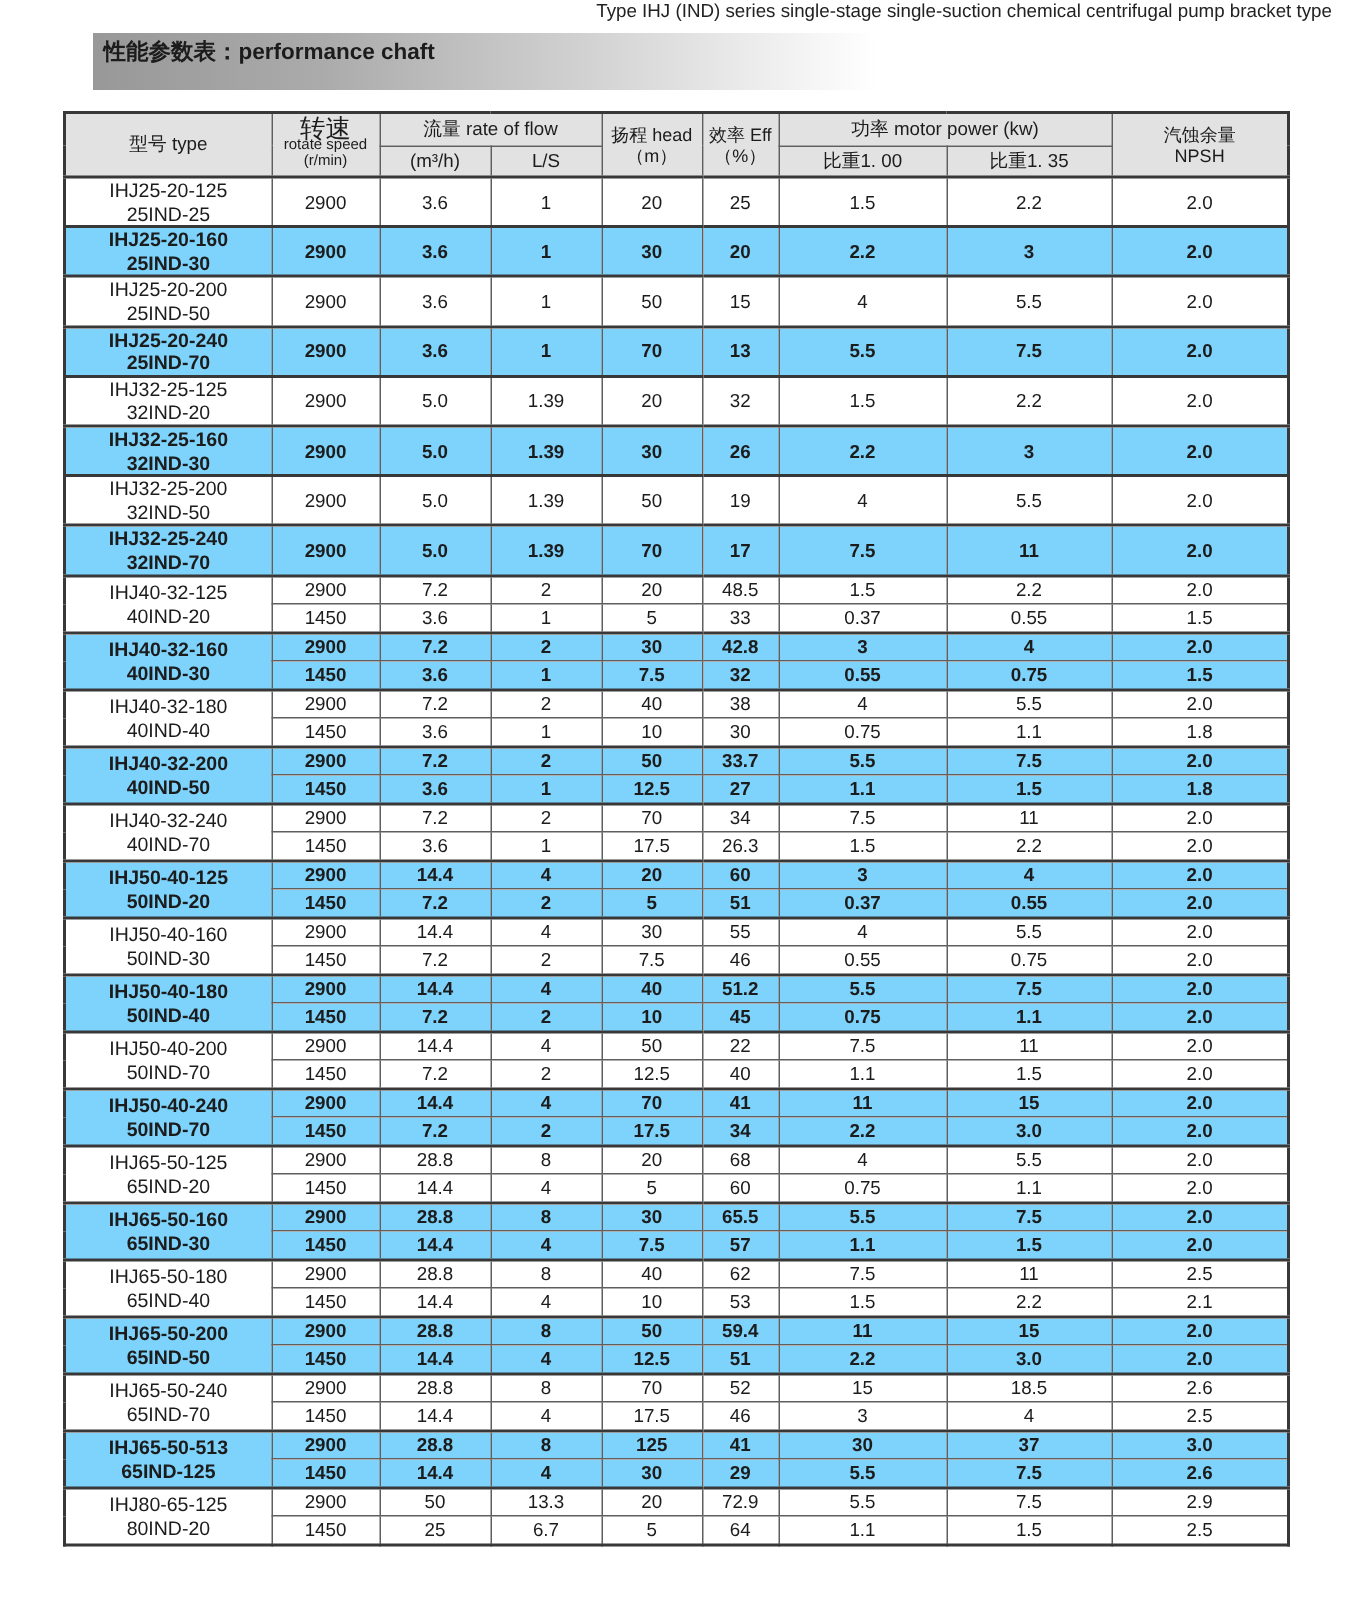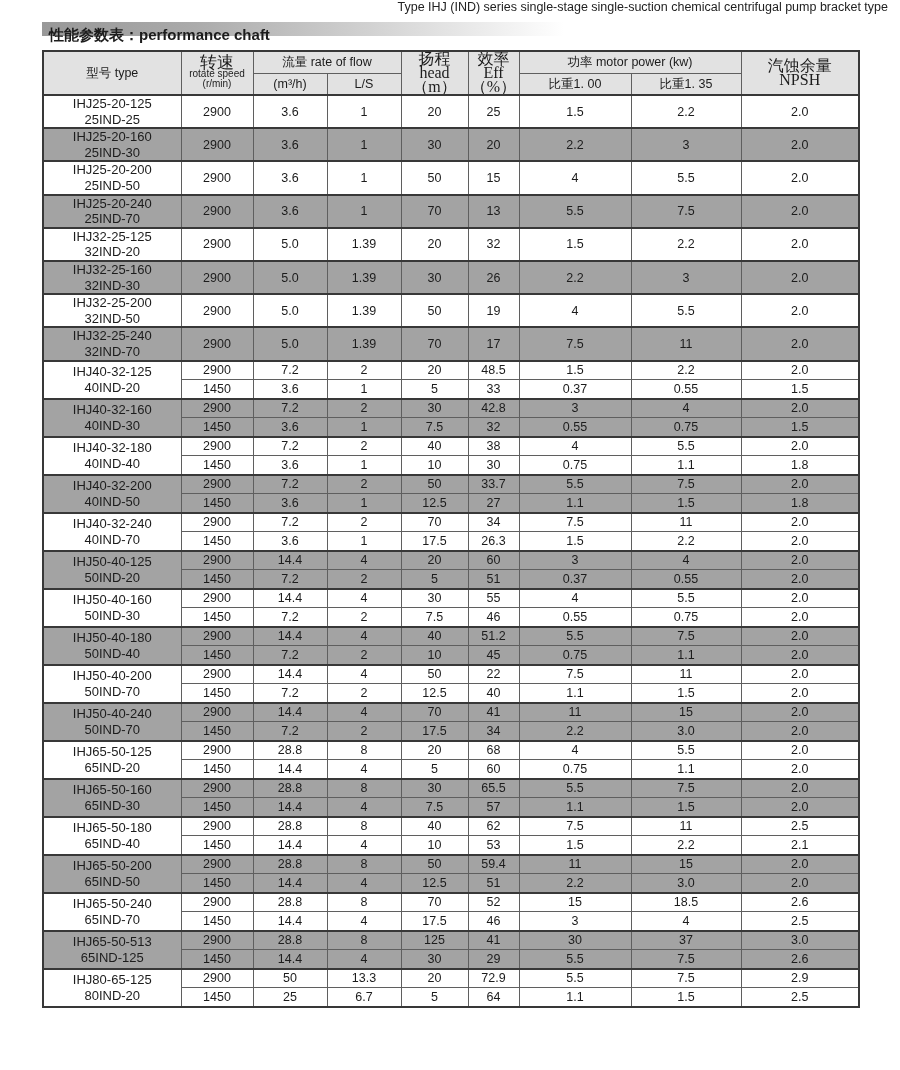--- a/index.html
+++ b/index.html
@@ -12,42 +12,42 @@
   .title-cn {
     font-size: 23px; font-weight: bold; letter-spacing: 0.5px;
     text-align: right; padding: 4px 12px 0 0; line-height: 1.25;
   }
   .title-en {
     font-size: 12.5px; text-align: right; padding: 0 12px 0 0; line-height: 1.2;
     color: #222;
     margin-left: 24px;
   }
   .banner {
-    margin: 7px 0 0 42px; width: 550px; height: 14px; line-height: 26px;
+    margin: 7px 0 0 62px; width: 550px; height: 38px; line-height: 26px;
     font-size: 15px; font-weight: bold; padding-left: 7px;
     background: linear-gradient(90deg, #989898 0%, #ababab 28%, #d2d2d2 60%, #ffffff 95%);
   }
   table.perf {
     margin: 14px 0 0 42px; width: 816px;
     border-collapse: collapse; table-layout: fixed;
     border: 2px solid #383838;
   }
   .perf th, .perf td {
     border: 1px solid #5f5f5f; text-align: center; vertical-align: middle;
     padding: 0; overflow: hidden;
   }
   .perf thead th { background: #e2e2e2; font-weight: normal; font-size: 12.5px; }
   .perf thead tr.h th { height: 22px; }
   .perf thead tr.h2 th { height: 21px; }
   .perf thead th .hcn { font-size: 17px; line-height: 12px; }
   .perf thead th .hsm { font-size: 10px; line-height: 10.5px; }
-  .perf thead th .hln { font-size: 16px; line-height: 14px; font-family: Liberation Serif, serif; }
+  .perf thead th .hln { font-size: 12px; line-height: 14px; }
   .perf td { font-size: 12.5px; }
   .perf td.model { font-size: 13px; line-height: 1.2; }
-  .perf tbody tr.alt { background: #a3a3a3; }
+  .perf tbody tr.alt { background: #7dd3fc; font-weight: bold; }
   .perf tbody tr.r-single { height: 23px; padding-left: 39px; }
   .perf tbody tr.r-sub { height: 19px; }
   .perf tbody tr.g-first > td { border-top: 2px solid #383838; }
   .perf tbody tr.r-sub2 > td { border-top: 1px solid #8a8a8a; }
 </style>
 </head>
 <body>
 
 <div>
   <div class="title-en">Type IHJ (IND) series single-stage single-suction chemical centrifugal pump bracket type</div>

